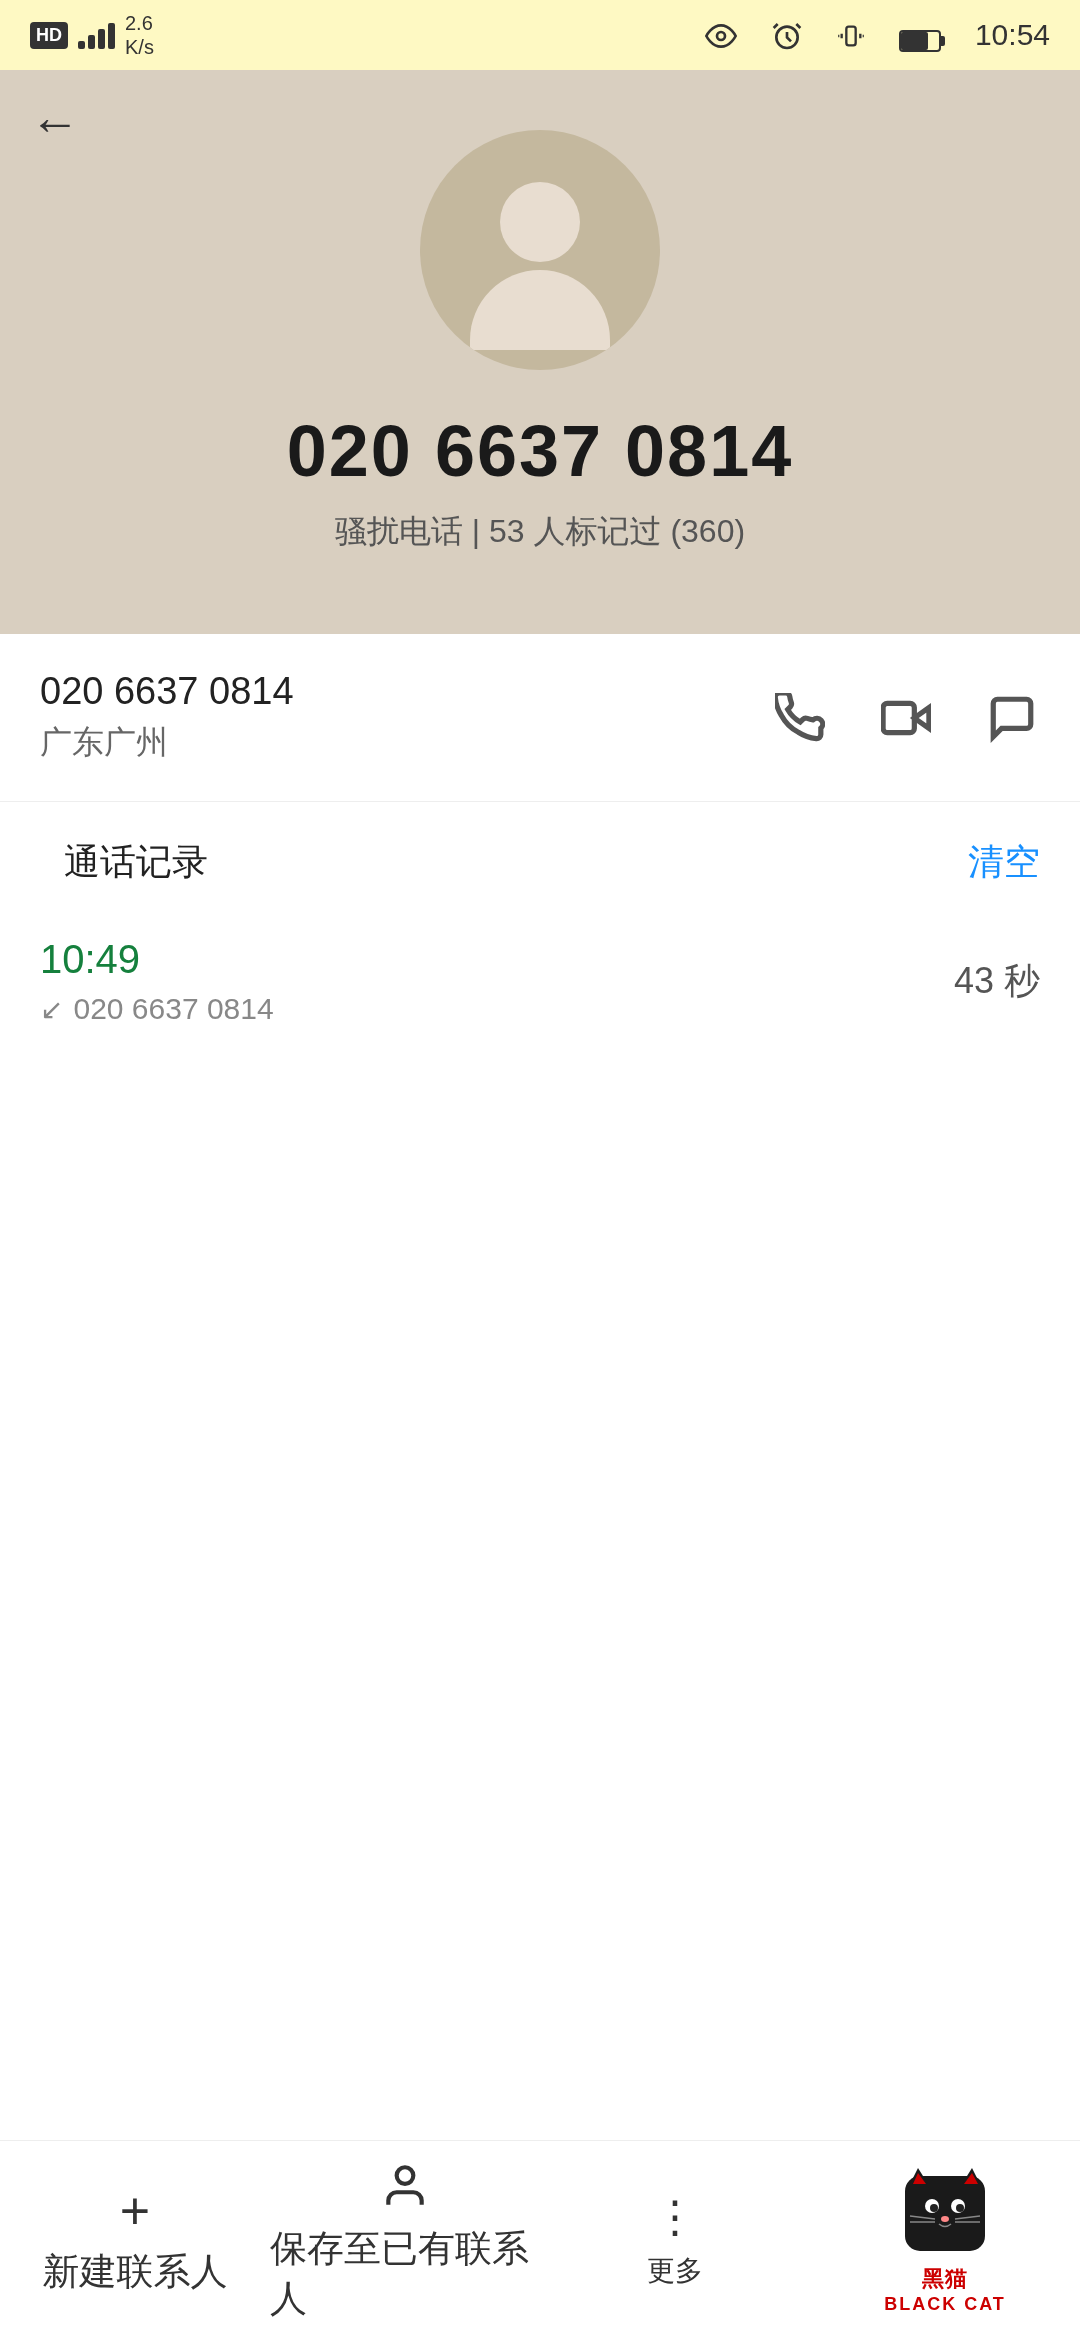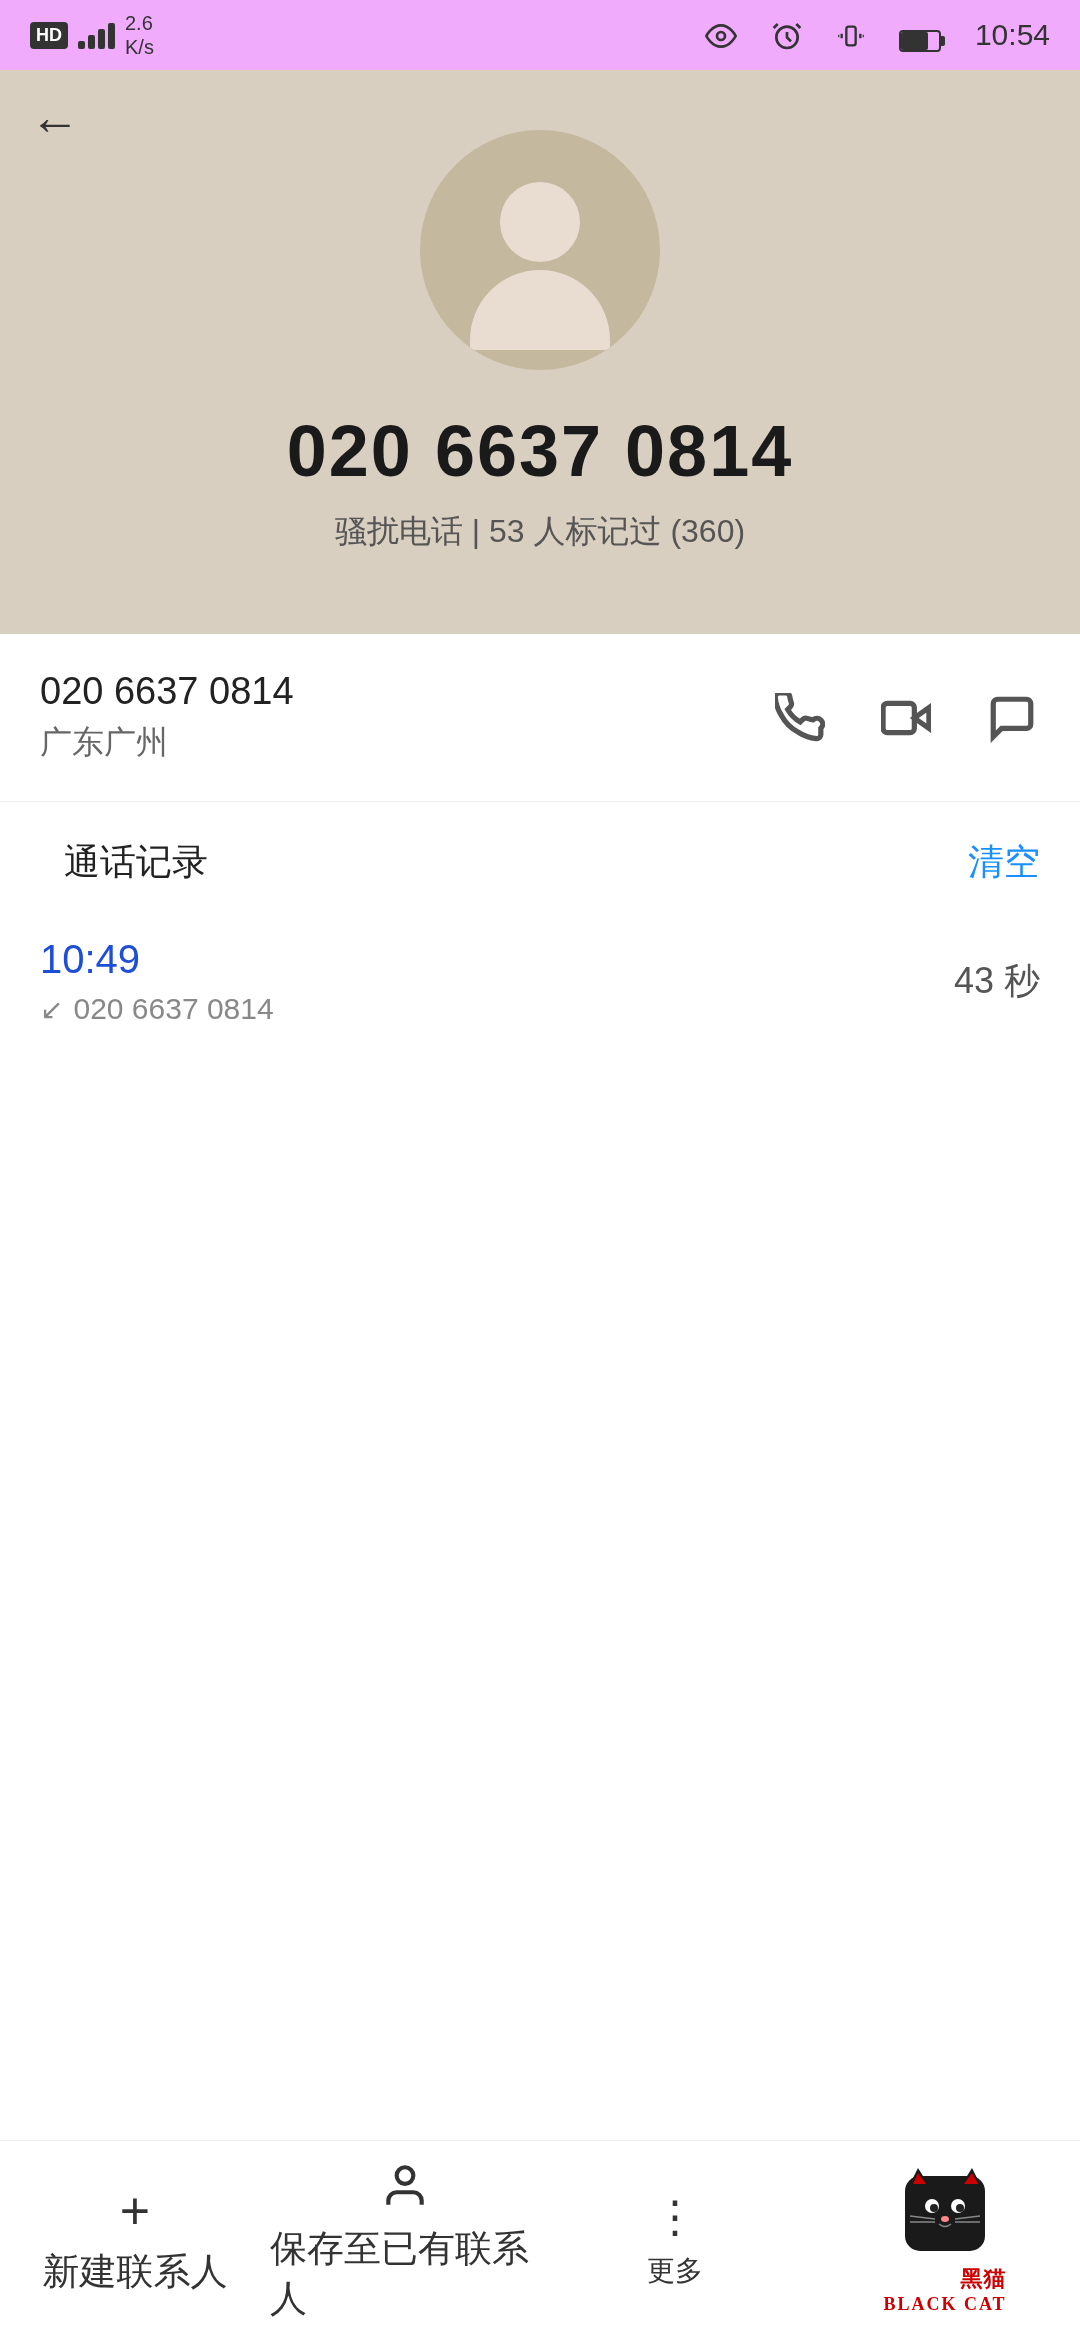--- a/index.html
+++ b/index.html
@@ -11,21 +11,21 @@
       font-family: -apple-system, 'PingFang SC', 'Hiragino Sans GB', sans-serif;
       background: #fff;
       overflow: hidden;
       position: relative;
     }
 
     
     .status-bar {
       width: 100%;
       height: 70px;
-      background: #f0abfc;
+      background: #fef9c3;
       display: flex;
       align-items: center;
       justify-content: space-between;
       padding: 0 30px;
       font-size: 26px;
       color: #333;
     }
     .status-left {
       display: flex;
       align-items: center;
@@ -235,21 +235,21 @@
       justify-content: space-between;
       padding: 20px 0;
     }
     .call-record-left {
       display: flex;
       flex-direction: column;
       gap: 10px;
     }
     .call-record-time {
       font-size: 40px;
-      color: #1d4ed8;
+      color: #15803d;
       font-weight: 400;
     }
     .call-record-number {
       font-size: 30px;
       color: #888;
       display: flex;
       align-items: center;
       gap: 10px;
     }
     .call-incoming-icon {
@@ -478,18 +478,18 @@
 
       <ellipse cx="45" cy="53" rx="4" ry="3" fill="#ff8888"></ellipse>
 
       <path d="M39 58 Q45 63 51 58" stroke="#888" stroke-width="1.5" fill="none"></path>
 
       <line x1="10" y1="50" x2="35" y2="53" stroke="#888" stroke-width="1.5"></line>
       <line x1="10" y1="56" x2="35" y2="56" stroke="#888" stroke-width="1.5"></line>
       <line x1="55" y1="53" x2="80" y2="50" stroke="#888" stroke-width="1.5"></line>
       <line x1="55" y1="56" x2="80" y2="56" stroke="#888" stroke-width="1.5"></line>
     </svg>
-    <div style="display:flex;flex-direction:column;align-items:flex-end;font-family:Liberation Serif, serif;">
+    <div style="display:flex;flex-direction:column;align-items:center;">
       <span class="black-cat-text">黑猫</span>
       <span style="font-size:18px;color:#c00;font-weight:bold;letter-spacing:2px;">BLACK CAT</span>
     </div>
   </div>
 </div>
 
 </body></html>

